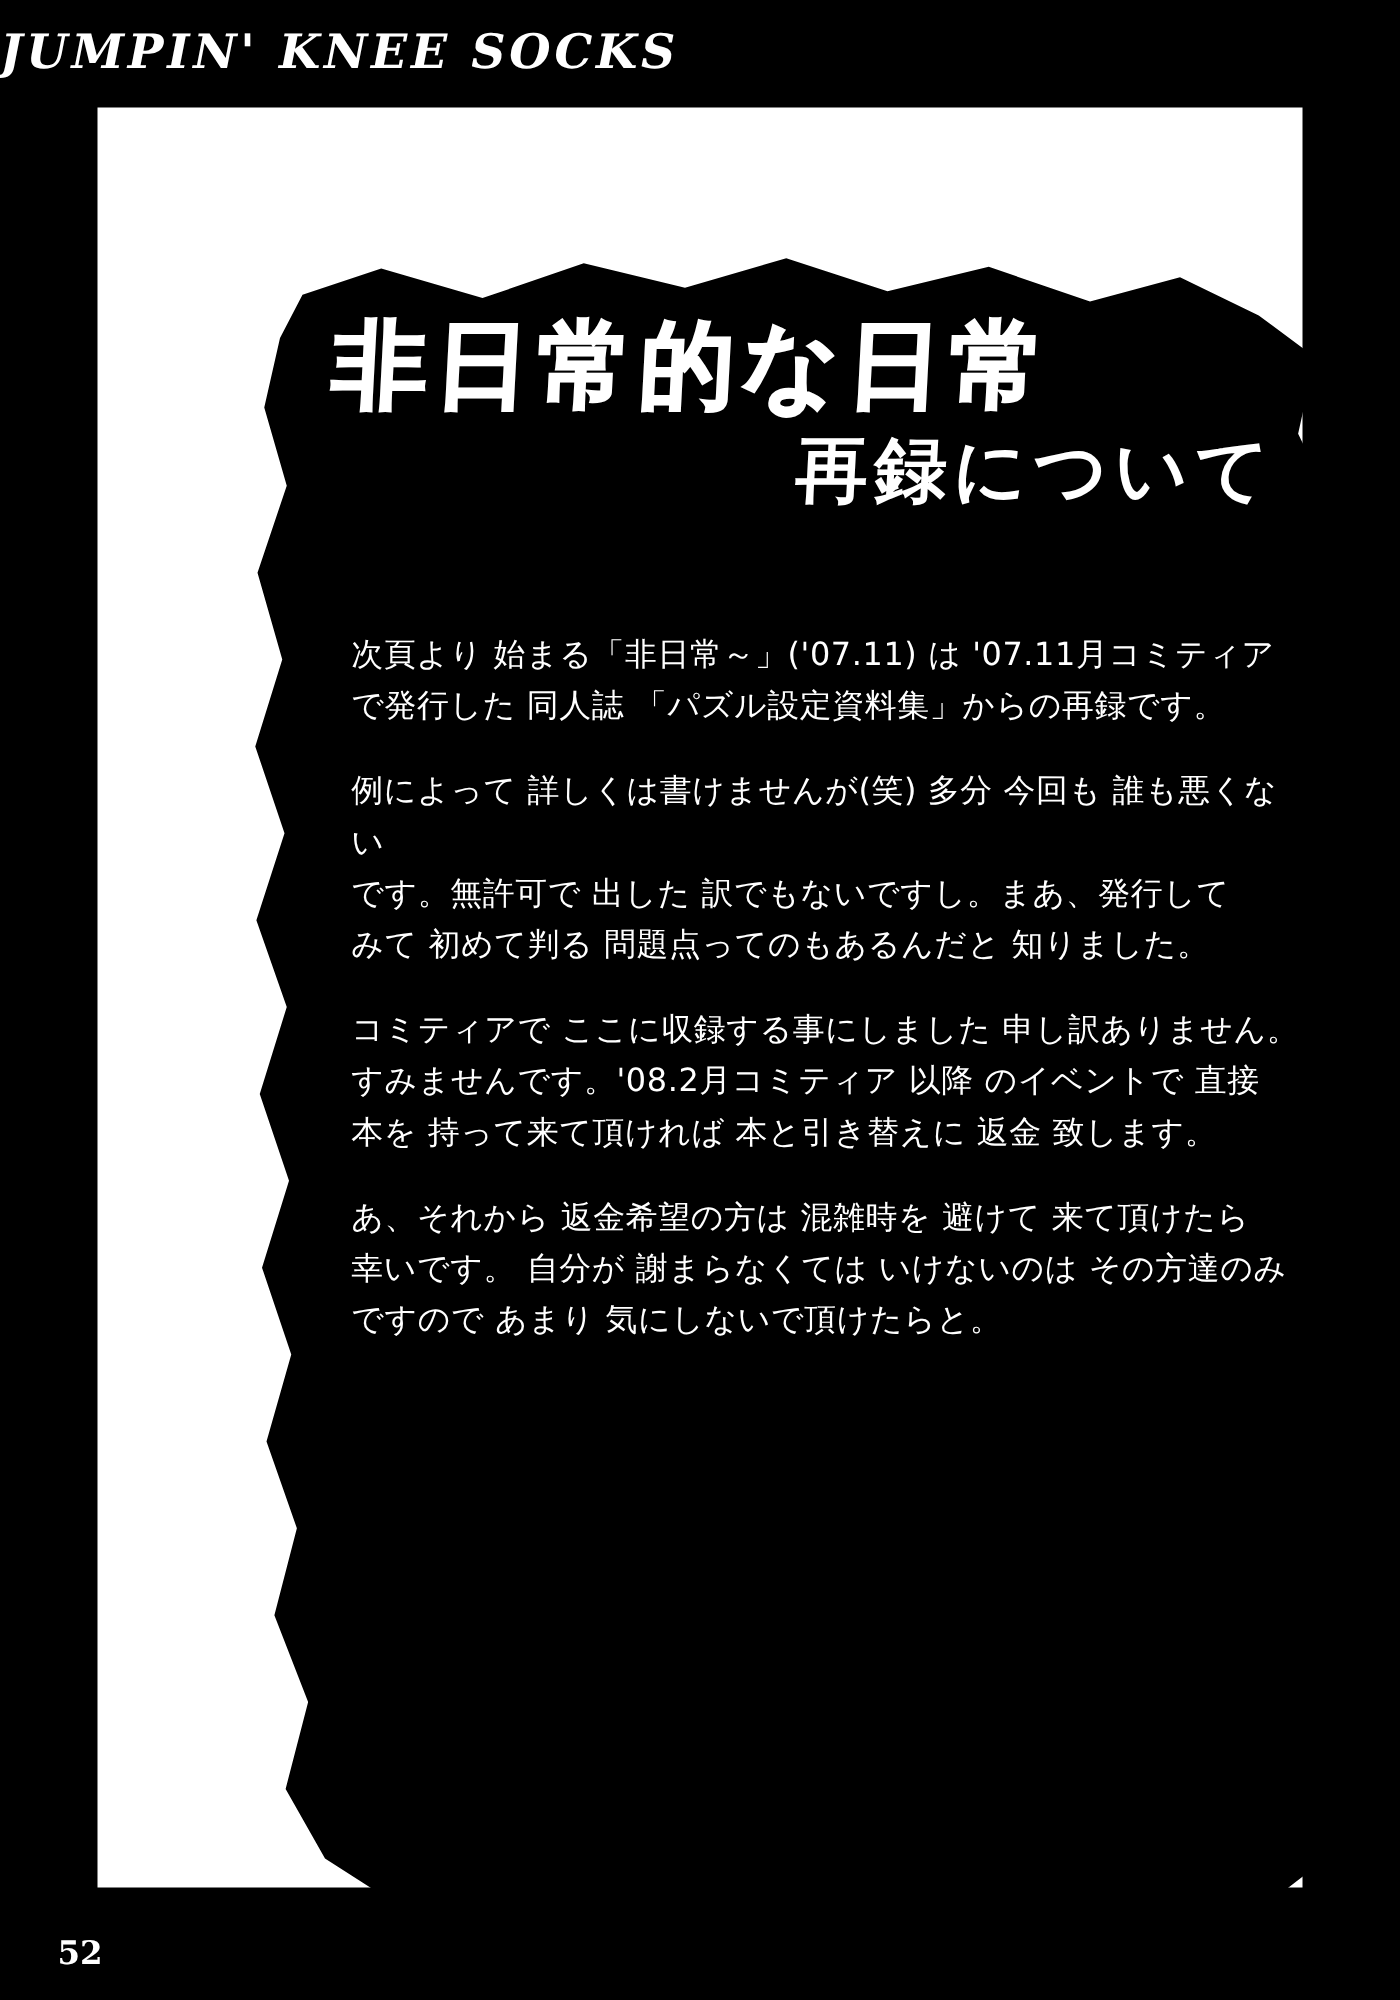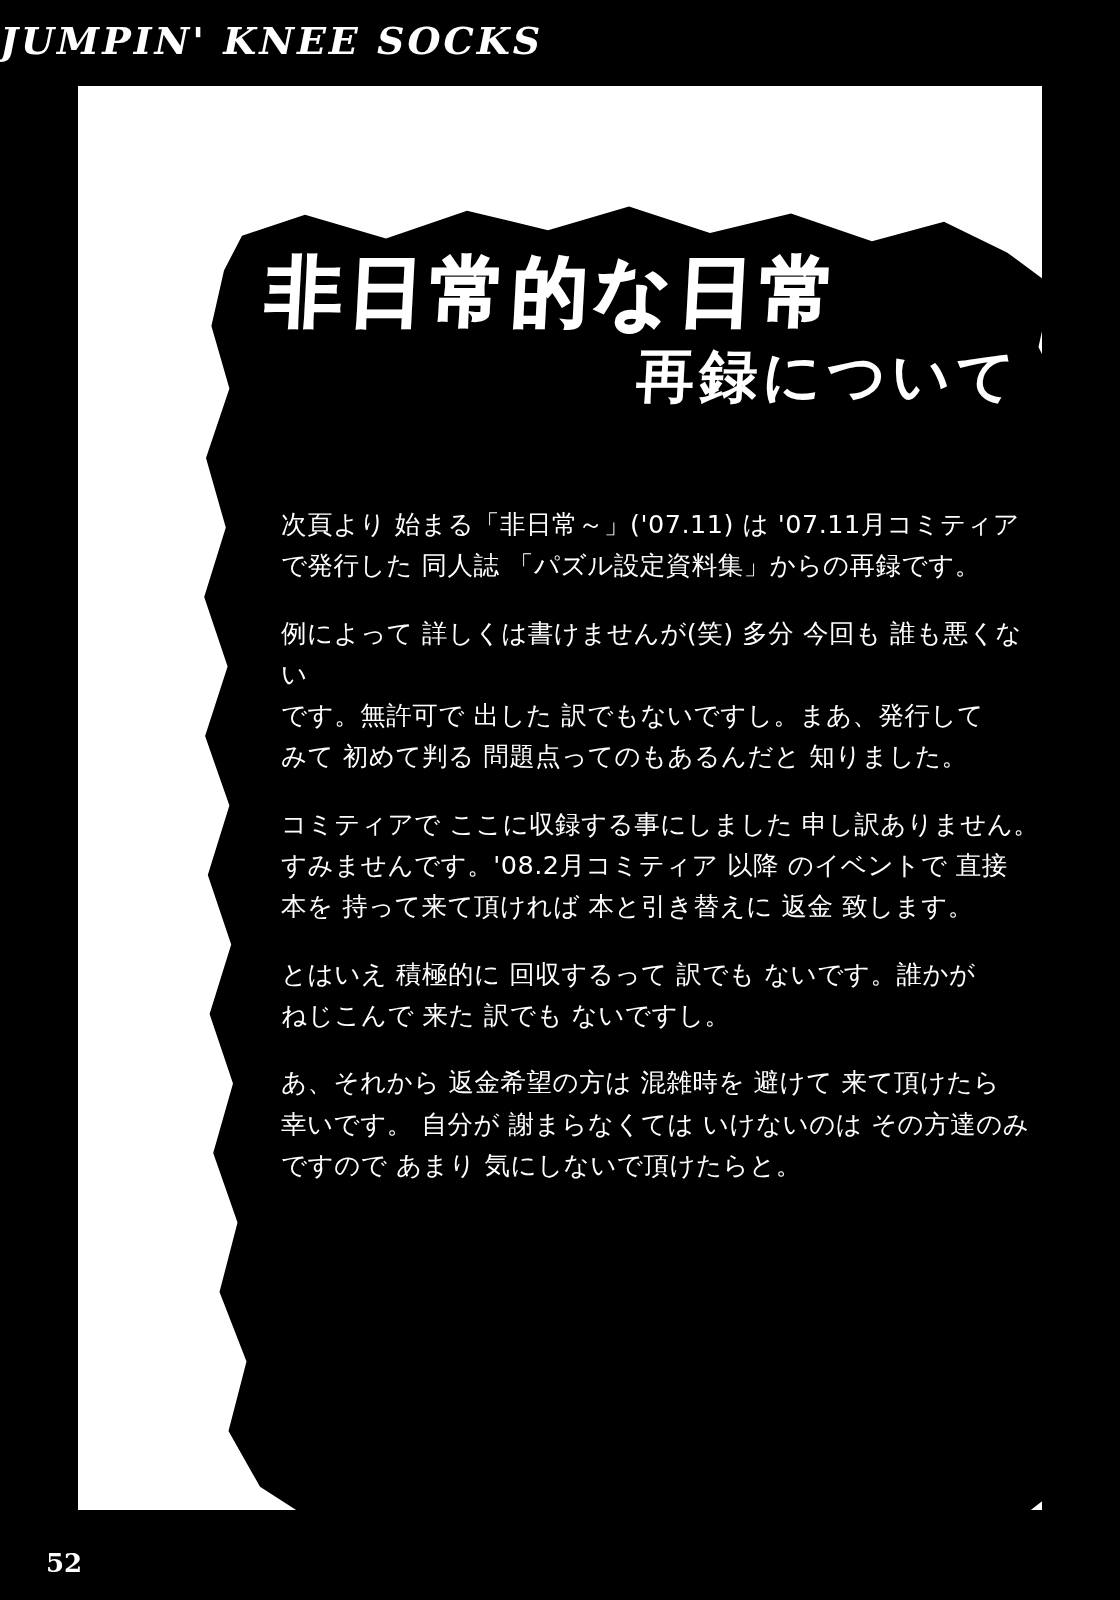--- a/index.html
+++ b/index.html
@@ -161,22 +161,20 @@
 
     <div class="body-block">
       <div class="para">次頁より 始まる「非日常～」('07.11) は '07.11月コミティア
 で発行した 同人誌 「パズル設定資料集」からの再録です。</div>
       <div class="para">例によって 詳しくは書けませんが(笑) 多分 今回も 誰も悪くない
 です。無許可で 出した 訳でもないですし。まあ、発行して
 みて 初めて判る 問題点ってのもあるんだと 知りました。</div>
       <div class="para">コミティアで ここに収録する事にしました 申し訳ありません。
 すみませんです。'08.2月コミティア 以降 のイベントで 直接
 本を 持って来て頂ければ 本と引き替えに 返金 致します。</div>
-      <div class="para">とはいえ 積極的に 回収するって 訳でも ないです。誰かが
-ねじこんで 来た 訳でも ないですし。</div>
       <div class="para">あ、それから 返金希望の方は 混雑時を 避けて 来て頂けたら
 幸いです。 自分が 謝まらなくては いけないのは その方達のみ
 ですので あまり 気にしないで頂けたらと。</div>
     </div>
 
   </div>
 </div>
 
 <div class="page-number">52</div>
 

